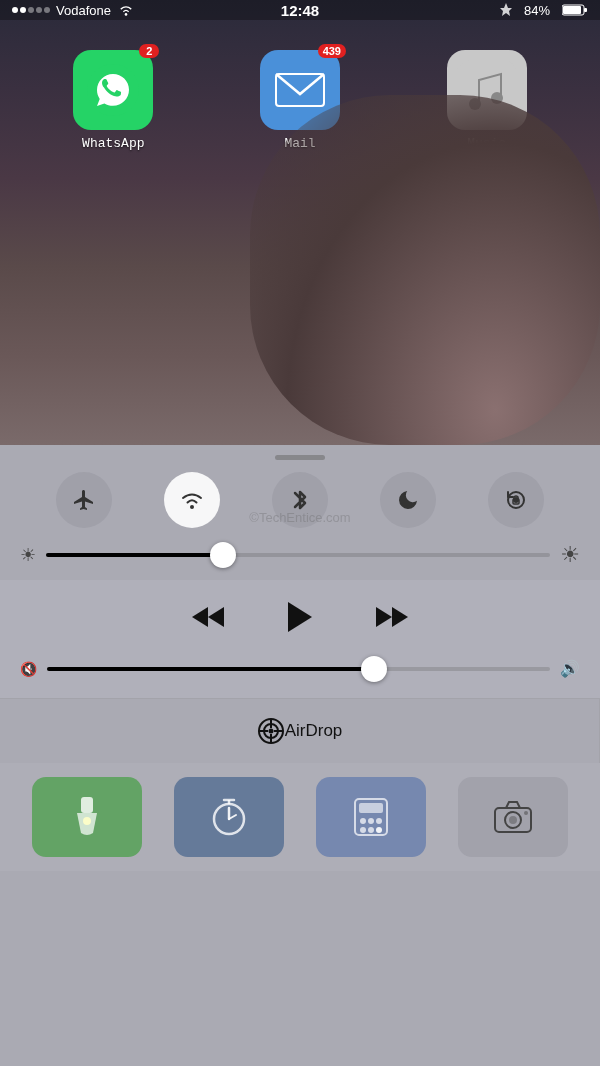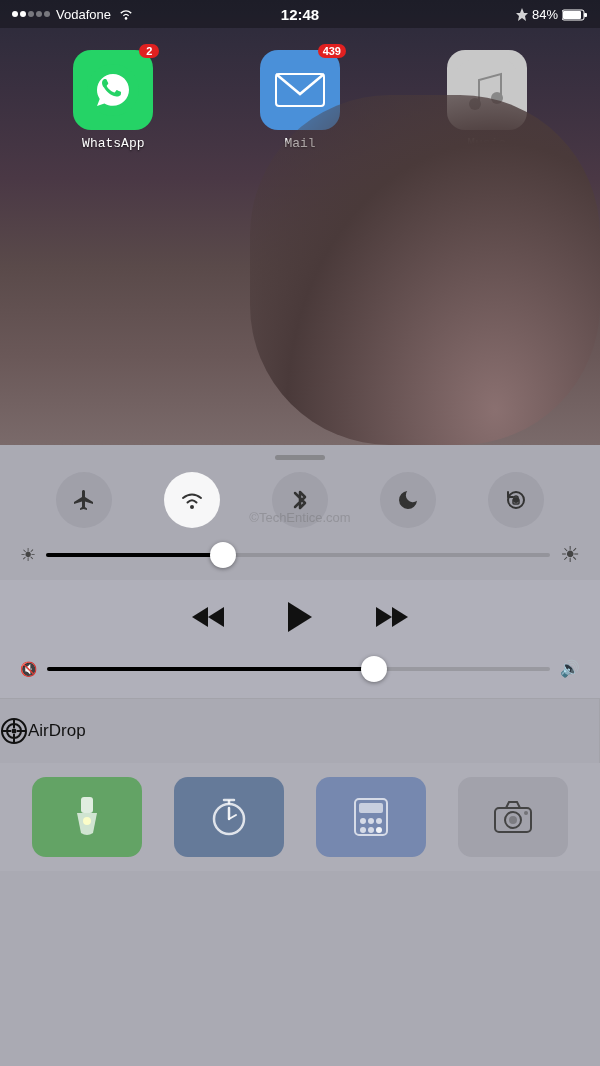--- a/index.html
+++ b/index.html
@@ -9,34 +9,34 @@
       overflow: hidden;
       font-family: -apple-system, 'Helvetica Neue', Arial, sans-serif;
       position: relative;
       background: #000;
     }
 
     
     #status-bar {
       position: absolute;
       top: 0; left: 0; right: 0;
-      height: 28px;
+      height: 20px;
       background: rgba(0,0,0,0.3);
       display: flex;
       align-items: center;
       justify-content: space-between;
       padding: 0 12px;
       z-index: 100;
       color: #fff;
       font-size: 13px;
       font-weight: 500;
     }
     #status-left { display: flex; align-items: center; gap: 6px; }
     #status-center { position: absolute; left: 50%; transform: translateX(-50%); font-weight: 600; font-size: 15px; }
-    #status-right { display: flex; align-items: flex-end; gap: 4px; margin-left: auto; }
+    #status-right { display: flex; align-items: flex-start; gap: 12px; margin-left: auto; }
 
     .dots { display: flex; gap: 2px; }
     .dot { width: 6px; height: 6px; border-radius: 50%; }
     .dot.filled { background: #fff; }
     .dot.empty { background: rgba(255,255,255,0.4); }
 
     
     #home-screen {
       position: absolute;
       top: 0; left: 0; right: 0;
@@ -213,20 +213,21 @@
     
     #sharing-row {
       display: flex;
       border-top: 1px solid rgba(150,150,150,0.3);
       flex: 0 0 auto;
     }
     .sharing-btn {
       flex: 1;
       display: flex;
       align-items: center;
+      justify-content: center;
       gap: 0;
       padding: 18px 0;
       font-size: 17px;
       color: #111;
       cursor: pointer;
     }
     .sharing-btn:first-child {
       border-right: 1px solid rgba(150,150,150,0.3);
     }
     .sharing-icon { font-size: 22px; }

